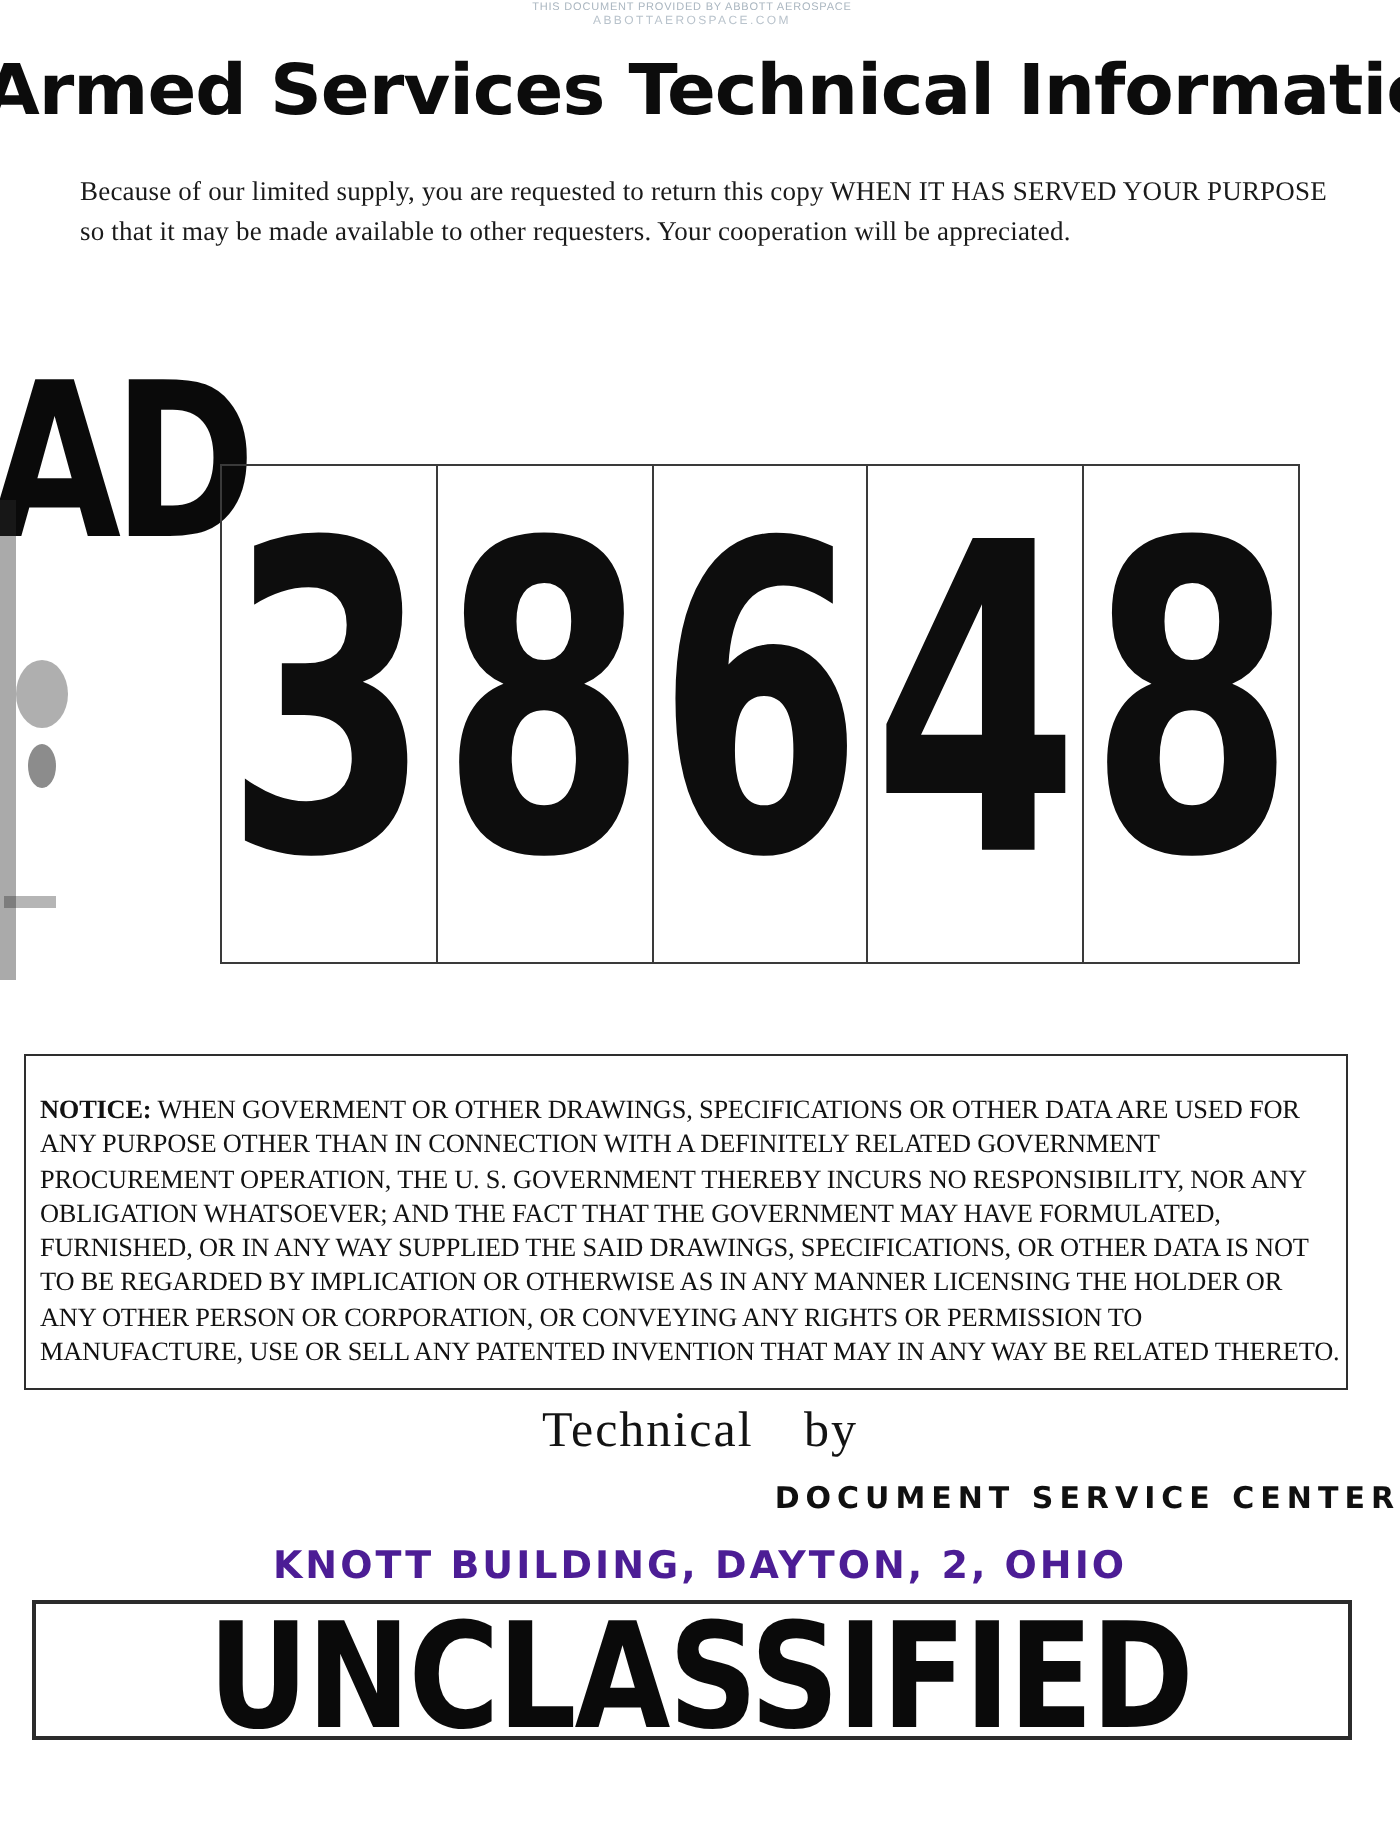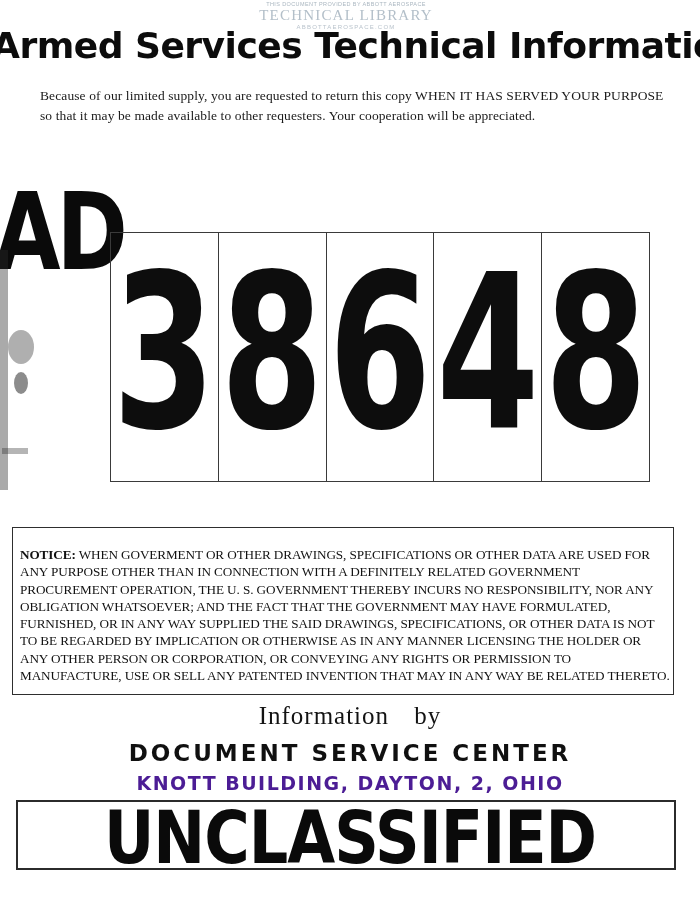--- a/index.html
+++ b/index.html
@@ -170,24 +170,24 @@
     color: #131313;
     letter-spacing: 1px;
   }
   .repro .by { margin-left: 18px; }
 
   .dsc {
     position: absolute;
     top: 740px;
     left: 0;
     width: 700px;
-    text-align: center;
-    font-family: "DejaVu Sans", sans-serif;
-    font-weight: bold;
-    font-size: 23px;
+    text-align: right;
+    font-family: "DejaVu Sans", sans-serif;
+    font-weight: bold;
+    font-size: 15px;
     letter-spacing: 3px;
     color: #101010;
   }
   .knott {
     position: absolute;
     top: 772px;
     left: 0;
     width: 700px;
     text-align: center;
     font-family: "DejaVu Sans", sans-serif;
@@ -220,21 +220,20 @@
     color: #0a0a0a;
     transform: scaleY(1.18);
     transform-origin: top center;
   }
 </style>
 </head>
 <body>
 
 <div class="watermark">
   <div class="wm-top">THIS DOCUMENT PROVIDED BY   ABBOTT AEROSPACE</div>
-  <div class="wm-mid">TECHNICAL LIBRARY</div>
   <div class="wm-bot">ABBOTTAEROSPACE.COM</div>
 </div>
 
 <div class="masthead">Armed Services Technical Information Agency</div>
 
 <div class="top-note">Because of our limited supply, you are requested to return this copy WHEN IT HAS SERVED YOUR PURPOSE so that it may be made available to other requesters. Your cooperation will be appreciated.</div>
 
 <div class="ad-label">AD</div>
 
 <div class="smudge" style="left:8px; top:330px; width:26px; height:34px; opacity:.35;"></div>
@@ -260,20 +259,20 @@
   </div>
 </div>
 
 <div class="notice-box"></div>
 <div class="notice-text">
   <span class="lead">NOTICE:</span>
   <span>WHEN GOVERMENT OR OTHER DRAWINGS, SPECIFICATIONS OR OTHER DATA ARE USED FOR ANY PURPOSE OTHER THAN IN CONNECTION WITH A DEFINITELY RELATED GOVERNMENT PROCUREMENT OPERATION, THE U. S. GOVERNMENT THEREBY INCURS NO RESPONSIBILITY, NOR ANY OBLIGATION WHATSOEVER; AND THE FACT THAT THE GOVERNMENT MAY HAVE FORMULATED, FURNISHED, OR IN ANY WAY SUPPLIED THE SAID DRAWINGS, SPECIFICATIONS, OR OTHER DATA IS NOT TO BE REGARDED BY IMPLICATION OR OTHERWISE AS IN ANY MANNER LICENSING THE HOLDER OR ANY OTHER PERSON OR CORPORATION, OR CONVEYING ANY RIGHTS OR PERMISSION TO MANUFACTURE, USE OR SELL ANY PATENTED INVENTION THAT MAY IN ANY WAY BE RELATED THERETO.</span>
 </div>
 
 <div class="repro">
-  <span>Information</span>
+  <span>Technical</span>
   <span class="by">by</span>
 </div>
 <div class="dsc">DOCUMENT SERVICE CENTER</div>
 <div class="knott">KNOTT BUILDING, DAYTON, 2, OHIO</div>
 
 <div class="stamp-box"></div>
 <div class="stamp-text">UNCLASSIFIED</div>
 
 </body></html>

